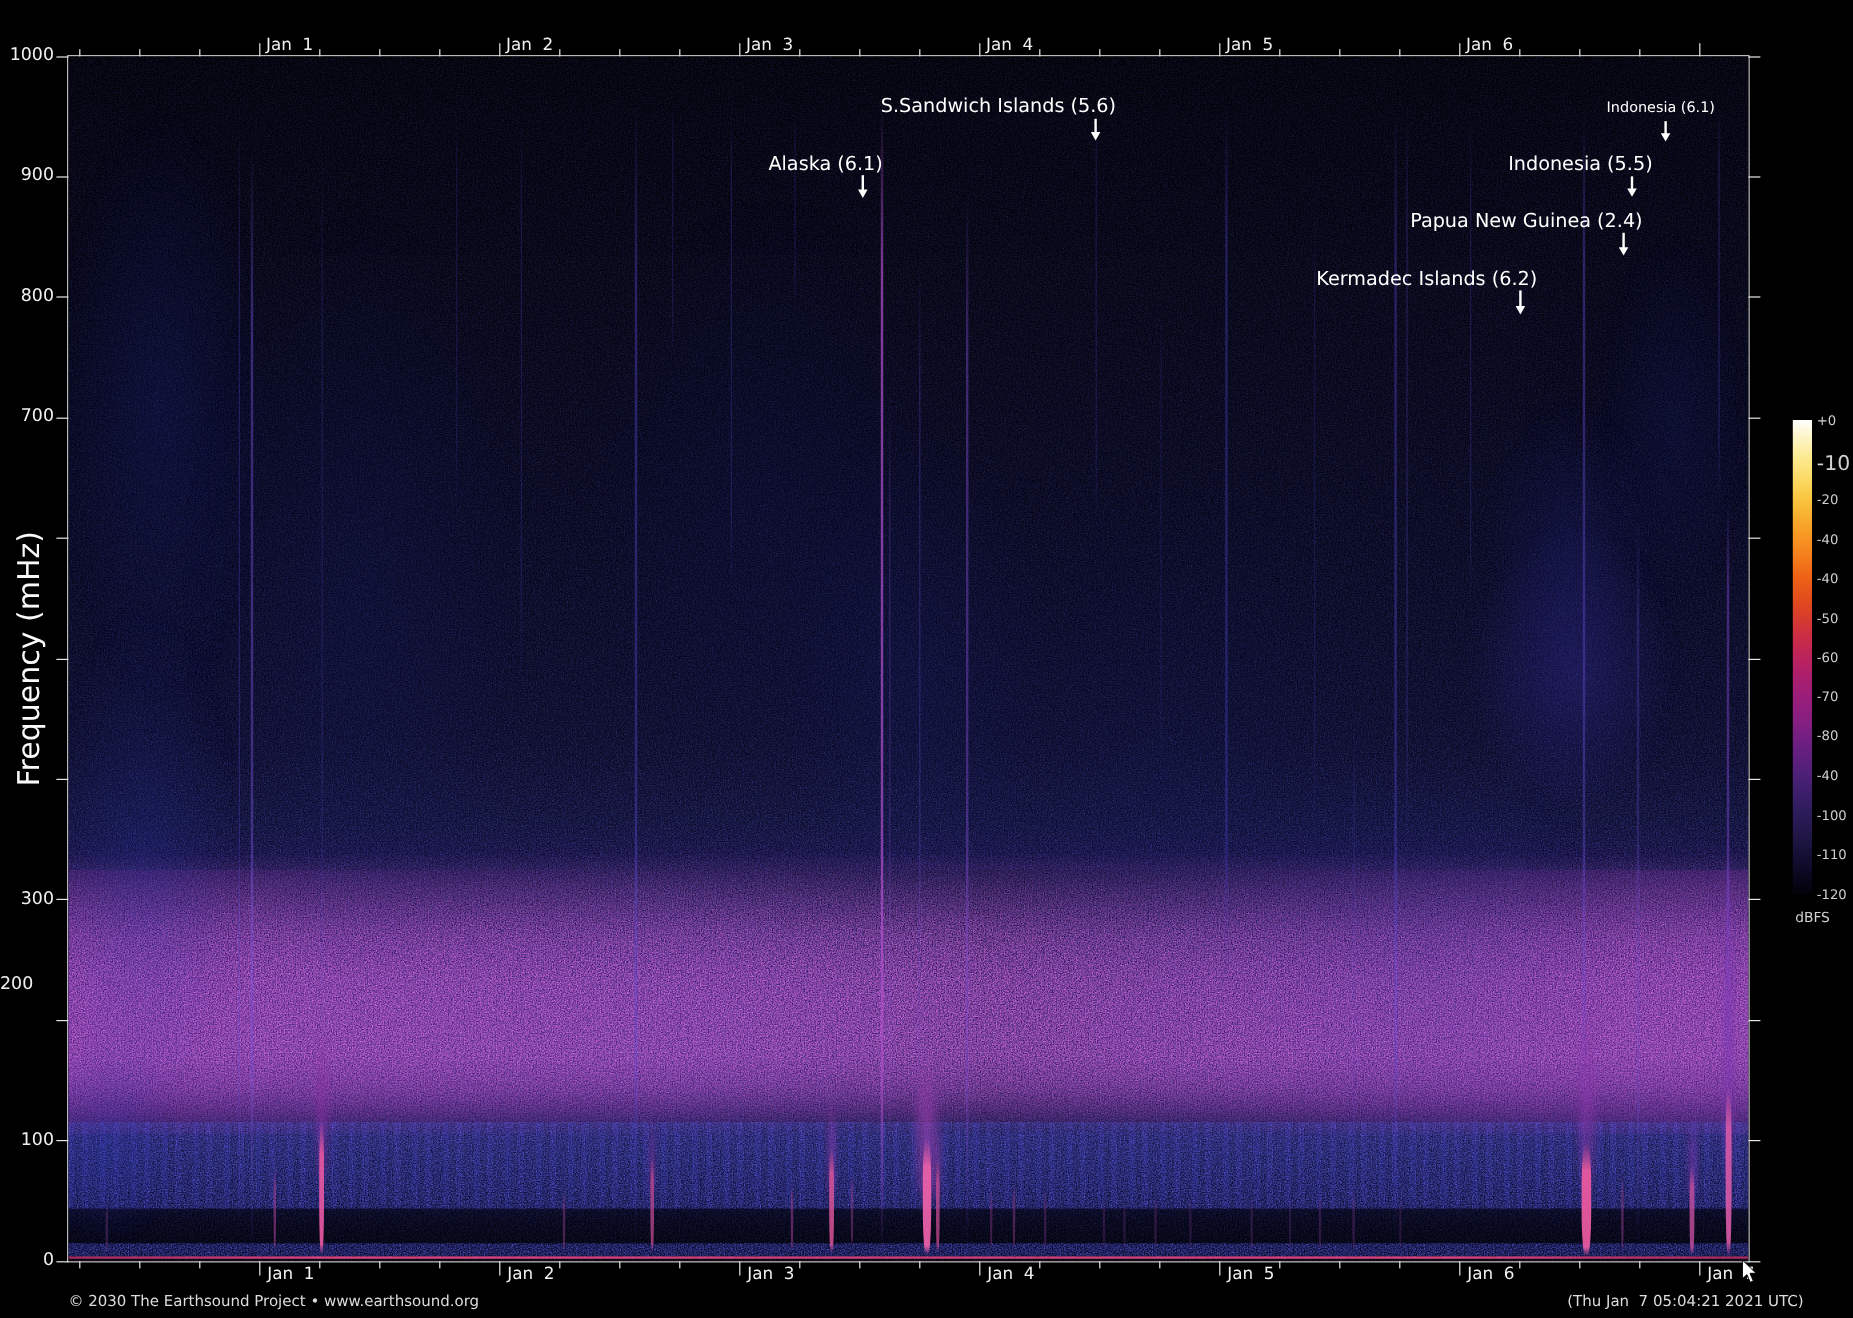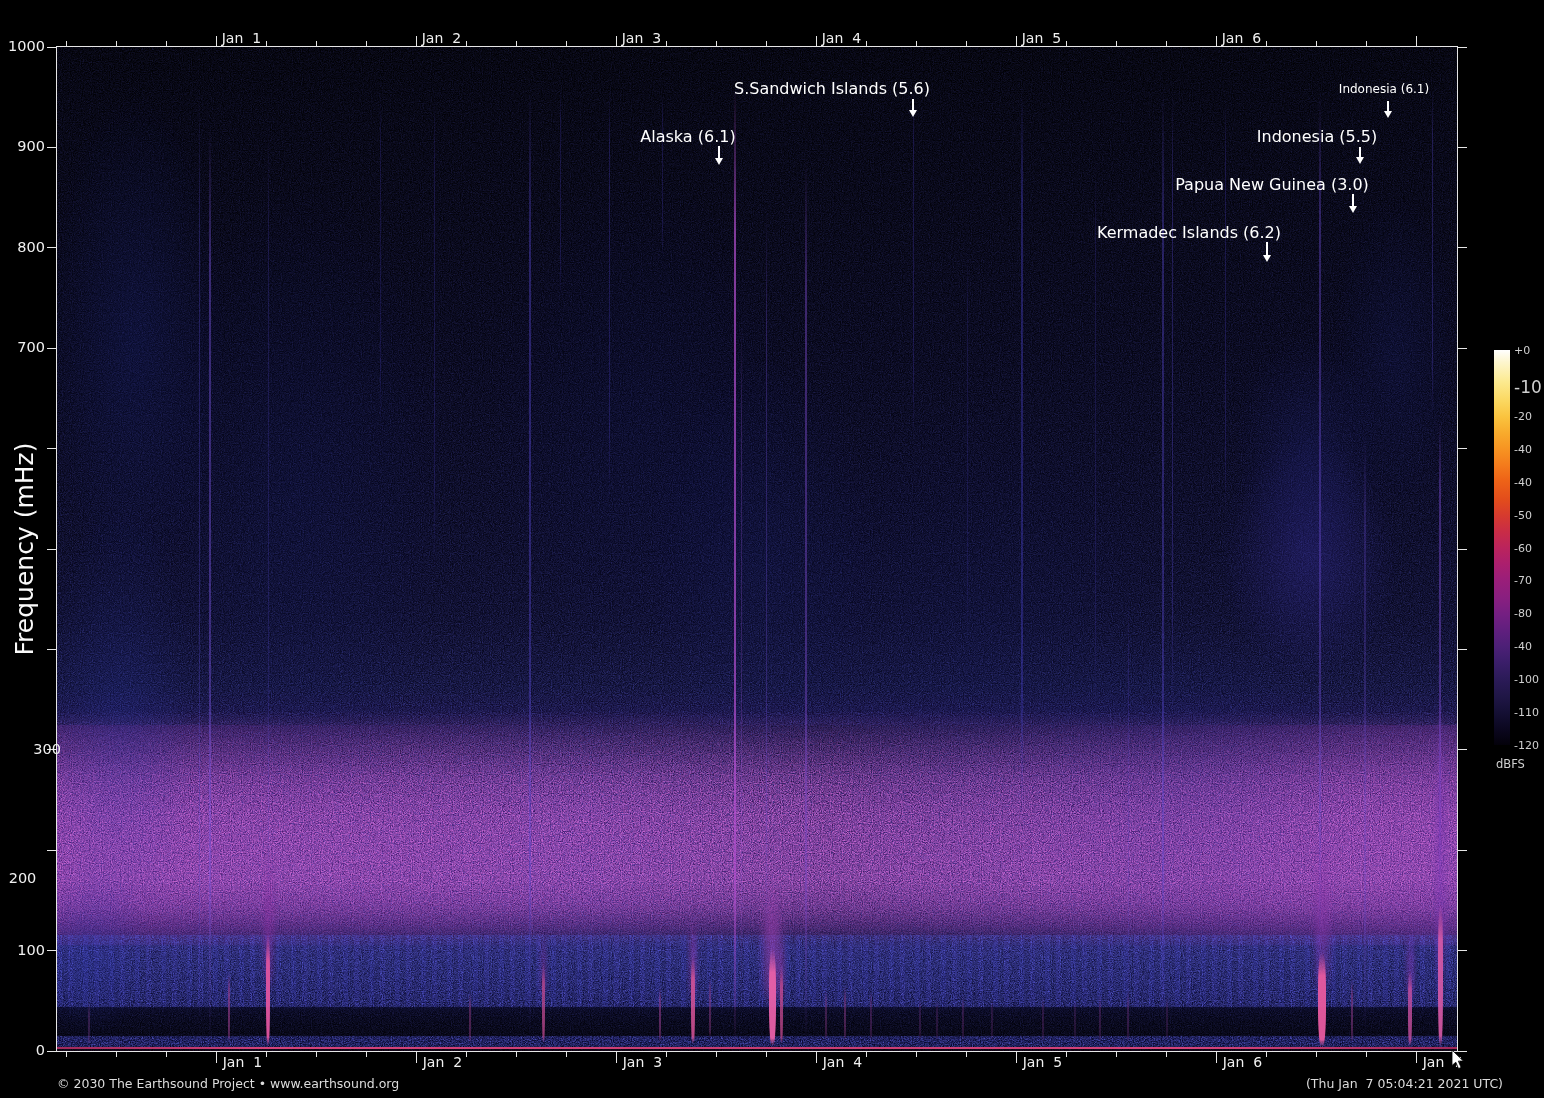--- a/index.html
+++ b/index.html
@@ -160,42 +160,42 @@
         <div style="position: absolute; left: 851.5px; top: 63px; width: 0px; height: 0px; border-left: 4.5px solid transparent; border-right: 4.5px solid transparent; border-top: 7px solid rgb(255, 255, 255);"></div>
         <div style="position: absolute; left: 631px; top: 89px; transform: translate(-50%, -50%); font-size: 16px; color: rgb(255, 255, 255); white-space: pre;">Alaska (6.1)</div>
         <div style="position: absolute; left: 661px; top: 99px; width: 2px; height: 14px; background: rgb(255, 255, 255);"></div>
         <div style="position: absolute; left: 657.5px; top: 111px; width: 0px; height: 0px; border-left: 4.5px solid transparent; border-right: 4.5px solid transparent; border-top: 7px solid rgb(255, 255, 255);"></div>
         <div style="position: absolute; left: 1292px; top: 42px; transform: translate(-50%, -50%); font-size: 12px; color: rgb(255, 255, 255); white-space: pre; margin-left: 35px;">Indonesia (6.1)</div>
         <div style="position: absolute; left: 1330px; top: 54px; width: 2px; height: 12px; background: rgb(255, 255, 255);"></div>
         <div style="position: absolute; left: 1326.5px; top: 64px; width: 0px; height: 0px; border-left: 4.5px solid transparent; border-right: 4.5px solid transparent; border-top: 7px solid rgb(255, 255, 255);"></div>
         <div style="position: absolute; left: 1260px; top: 89px; transform: translate(-50%, -50%); font-size: 16px; color: rgb(255, 255, 255); white-space: pre;">Indonesia (5.5)</div>
         <div style="position: absolute; left: 1302px; top: 100px; width: 2px; height: 12px; background: rgb(255, 255, 255);"></div>
         <div style="position: absolute; left: 1298.5px; top: 110px; width: 0px; height: 0px; border-left: 4.5px solid transparent; border-right: 4.5px solid transparent; border-top: 7px solid rgb(255, 255, 255);"></div>
-        <div style="position: absolute; left: 1215px; top: 137px; transform: translate(-50%, -50%); font-size: 16px; color: rgb(255, 255, 255); white-space: pre;">Papua New Guinea (3.0)</div>
+        <div style="position: absolute; left: 1215px; top: 137px; transform: translate(-50%, -50%); font-size: 16px; color: rgb(255, 255, 255); white-space: pre;">Papua New Guinea (2.4)</div>
         <div style="position: absolute; left: 1295px; top: 147px; width: 2px; height: 14px; background: rgb(255, 255, 255);"></div>
         <div style="position: absolute; left: 1291.5px; top: 159px; width: 0px; height: 0px; border-left: 4.5px solid transparent; border-right: 4.5px solid transparent; border-top: 7px solid rgb(255, 255, 255);"></div>
         <div style="position: absolute; left: 1132px; top: 185px; transform: translate(-50%, -50%); font-size: 16px; color: rgb(255, 255, 255); white-space: pre;">Kermadec Islands (6.2)</div>
         <div style="position: absolute; left: 1209px; top: 195px; width: 2px; height: 15px; background: rgb(255, 255, 255);"></div>
         <div style="position: absolute; left: 1205.5px; top: 208px; width: 0px; height: 0px; border-left: 4.5px solid transparent; border-right: 4.5px solid transparent; border-top: 7px solid rgb(255, 255, 255);"></div>
       </div>
   </div>
 
   <div id="axes">
       <div style="position: absolute; left: 47px; top: 1050.5px; width: 10px; height: 1px; background: rgb(230, 230, 230);"></div>
       <div style="position: absolute; left: 1457px; top: 1050.5px; width: 10px; height: 1px; background: rgb(230, 230, 230);"></div>
       <div style="position: absolute; left: 0px; top: 1042px; width: 45px; text-align: right; font-size: 14.5px; color: rgb(240, 240, 240);">0</div>
       <div style="position: absolute; left: 47px; top: 950.1px; width: 10px; height: 1px; background: rgb(230, 230, 230);"></div>
       <div style="position: absolute; left: 1457px; top: 950.1px; width: 10px; height: 1px; background: rgb(230, 230, 230);"></div>
       <div style="position: absolute; left: 0px; top: 941.6px; width: 45px; text-align: right; font-size: 14.5px; color: rgb(240, 240, 240);">100</div>
       <div style="position: absolute; left: 47px; top: 849.7px; width: 10px; height: 1px; background: rgb(230, 230, 230);"></div>
       <div style="position: absolute; left: 1457px; top: 849.7px; width: 10px; height: 1px; background: rgb(230, 230, 230);"></div>
-      <div style="position: absolute; left: 0px; top: 870px; width: 45px; text-align: center; font-size: 14.5px; color: rgb(240, 240, 240);">200</div>
+      <div style="position: absolute; left: 0px; top: 812px; width: 45px; text-align: left; font-size: 14.5px; color: rgb(240, 240, 240);">200</div>
       <div style="position: absolute; left: 47px; top: 749.3px; width: 10px; height: 1px; background: rgb(230, 230, 230);"></div>
       <div style="position: absolute; left: 1457px; top: 749.3px; width: 10px; height: 1px; background: rgb(230, 230, 230);"></div>
-      <div style="position: absolute; left: 0px; top: 740.8px; width: 45px; text-align: right; font-size: 14.5px; color: rgb(240, 240, 240); padding-left: 16px;">300</div>
+      <div style="position: absolute; left: 0px; top: 740.8px; width: 45px; text-align: right; font-size: 14.5px; color: rgb(240, 240, 240);">300</div>
       <div style="position: absolute; left: 47px; top: 648.9px; width: 10px; height: 1px; background: rgb(230, 230, 230);"></div>
       <div style="position: absolute; left: 1457px; top: 648.9px; width: 10px; height: 1px; background: rgb(230, 230, 230);"></div>
       <div style="position: absolute; left: 47px; top: 548.5px; width: 10px; height: 1px; background: rgb(230, 230, 230);"></div>
       <div style="position: absolute; left: 1457px; top: 548.5px; width: 10px; height: 1px; background: rgb(230, 230, 230);"></div>
       <div style="position: absolute; left: 47px; top: 448.1px; width: 10px; height: 1px; background: rgb(230, 230, 230);"></div>
       <div style="position: absolute; left: 1457px; top: 448.1px; width: 10px; height: 1px; background: rgb(230, 230, 230);"></div>
       <div style="position: absolute; left: 47px; top: 347.7px; width: 10px; height: 1px; background: rgb(230, 230, 230);"></div>
       <div style="position: absolute; left: 1457px; top: 347.7px; width: 10px; height: 1px; background: rgb(230, 230, 230);"></div>
       <div style="position: absolute; left: 0px; top: 339.2px; width: 45px; text-align: right; font-size: 14.5px; color: rgb(240, 240, 240);">700</div>
       <div style="position: absolute; left: 47px; top: 247.3px; width: 10px; height: 1px; background: rgb(230, 230, 230);"></div>

